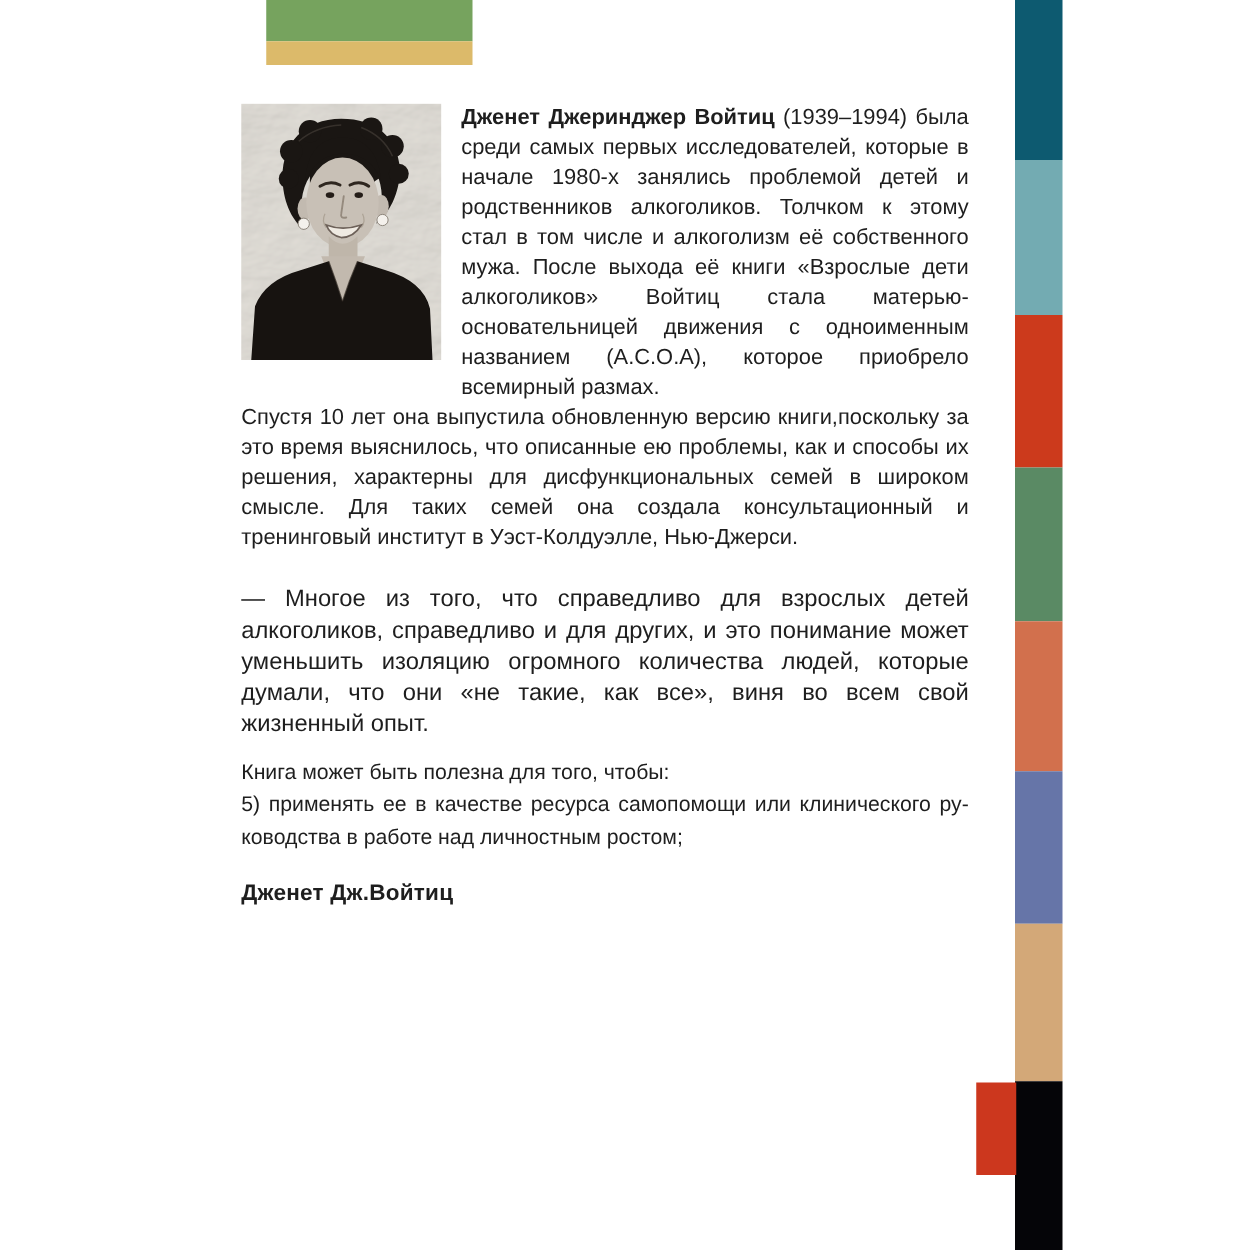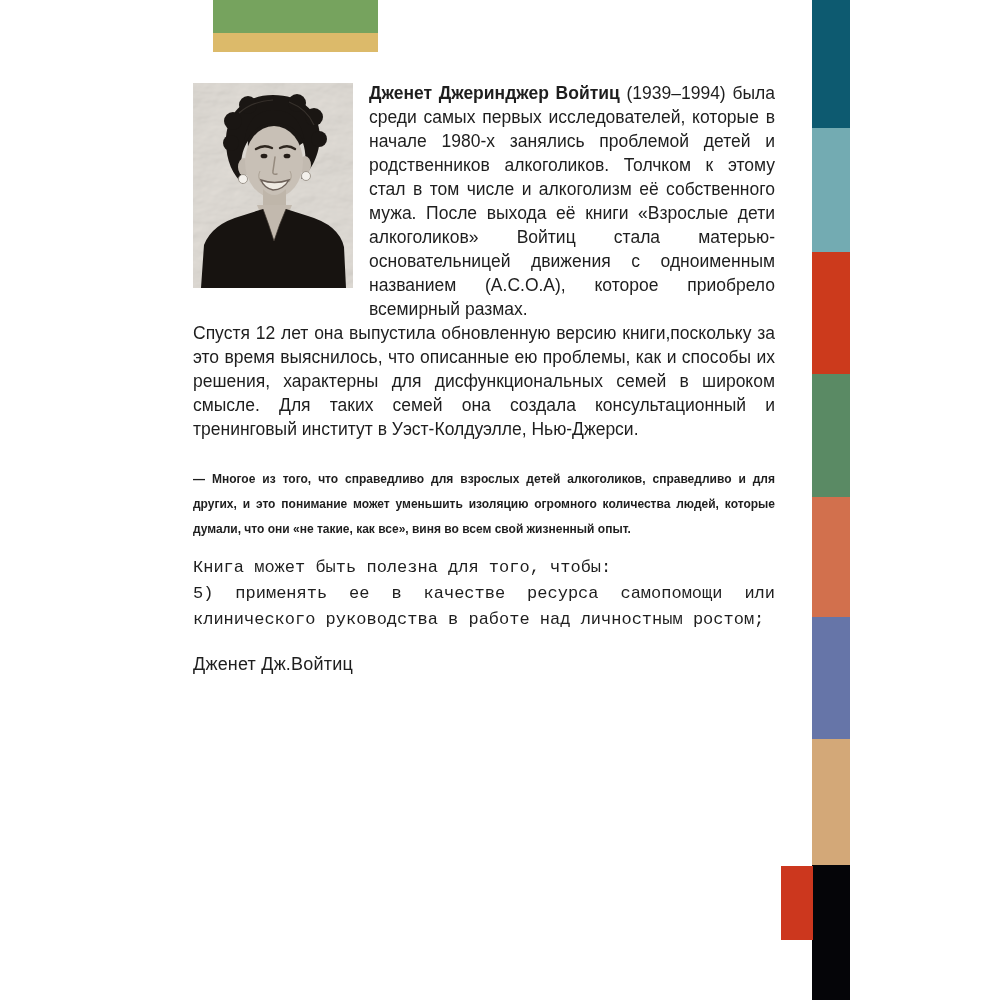--- a/index.html
+++ b/index.html
@@ -26,24 +26,24 @@
   .strip-block:nth-child(7){height:126px;}
   .strip-block:nth-child(8){height:135px;}
   .red-accent{left:781px;top:866px;width:32px;height:74px;}
 
   
   .content{left:193px;top:81px;width:582px;color:#1e1e1e;}
   .bio{margin:0;font-size:17.5px;line-height:24px;text-align:justify;hyphens:manual;}
   .photo-wrap{float:left;width:160px;height:205px;margin:2px 16px 14px 0;}
   .photo-wrap svg{display:block;}
   .author-name{font-weight:bold;}
-  .quote{margin:26px 0 0 0;font-size:12px;line-height:25px;text-align:justify;hyphens:manual;font-weight:bold;}
-  .purpose{margin-top:13px;font-family:Liberation Mono, monospace;}
+  .quote{margin:26px 0 0 0;font-size:19px;line-height:25px;text-align:justify;hyphens:manual;}
+  .purpose{margin-top:13px;}
   .purpose p{margin:0;font-size:17px;line-height:26px;text-align:justify;hyphens:manual;}
-  .signature{margin:21px 0 0 0;font-size:18px;font-weight:normal;letter-spacing:.2px;}
+  .signature{margin:21px 0 0 0;font-size:18px;font-weight:bold;letter-spacing:.2px;}
 </style>
 </head>
 <body>
 
 <div class="page">
 
   <div class="abs top-bar-green" style="background-color: rgb(118, 163, 94);"></div>
   <div class="abs top-bar-tan" style="background-color: rgb(220, 186, 106);"></div>
 
   <div class="abs side-strip">
@@ -113,21 +113,21 @@
           <path d="M64 122 L99 122 L81 166 Z" fill="#c2b9ae"></path>
 
           <path d="M8 205 L11 162 Q19 141 48 133 L70 126 Q76 142 81 158 Q86 142 93 126 L115 133 Q146 142 151 164 L153 205 Z" fill="#171310"></path>
           <path d="M70 126 Q76 142 81 158" stroke="#3a332c" stroke-width="1" fill="none" opacity="0.7"></path>
           <path d="M93 126 Q86 142 81 158" stroke="#3a332c" stroke-width="1" fill="none" opacity="0.7"></path>
         </svg>
       </span>
       <p class="bio"><b class="author-name">Дженет Джеринджер Войтиц</b>
         <span>(1939–1994)</span>
         <span>была среди самых первых исследователей, которые в начале 1980-х занялись пробле­мой детей и родственников алкоголиков. Толчком к этому стал в том числе и алкого­лизм её собственного мужа. После выхода её книги «Взрослые дети алкоголиков» Войтиц стала матерью-основательницей движения с одноименным названием (А.С.О.А), которое приобрело всемирный размах.</span></p>
-      <p class="bio">Спустя 12 лет она выпустила обновленную версию книги,пос­кольку за это время выяснилось, что описанные ею проблемы, как и способы их решения, характерны для дисфункциональ­ных семей в широком смысле. Для таких семей она создала консультационный и тренинговый институт в Уэст-Колдуэлле, Нью-Джерси.</p>
+      <p class="bio">Спустя 10 лет она выпустила обновленную версию книги,пос­кольку за это время выяснилось, что описанные ею проблемы, как и способы их решения, характерны для дисфункциональ­ных семей в широком смысле. Для таких семей она создала консультационный и тренинговый институт в Уэст-Колдуэлле, Нью-Джерси.</p>
     </div>
 
     <p class="quote">— Многое из того, что справедливо для взрослых детей алкоголиков, справедливо и для других, и это понимание может уменьшить изоляцию огромного количества людей, которые думали, что они «не такие, как все», виня во всем свой жизненный опыт.</p>
 
     <div class="purpose">
       <p>Книга может быть полезна для того, чтобы:</p>
       <p>5) применять ее в качестве ресурса самопомощи или клинического ру­ководства в работе над личностным ростом;</p>
     </div>
 
     <p class="signature">Дженет Дж.Войтиц</p>

